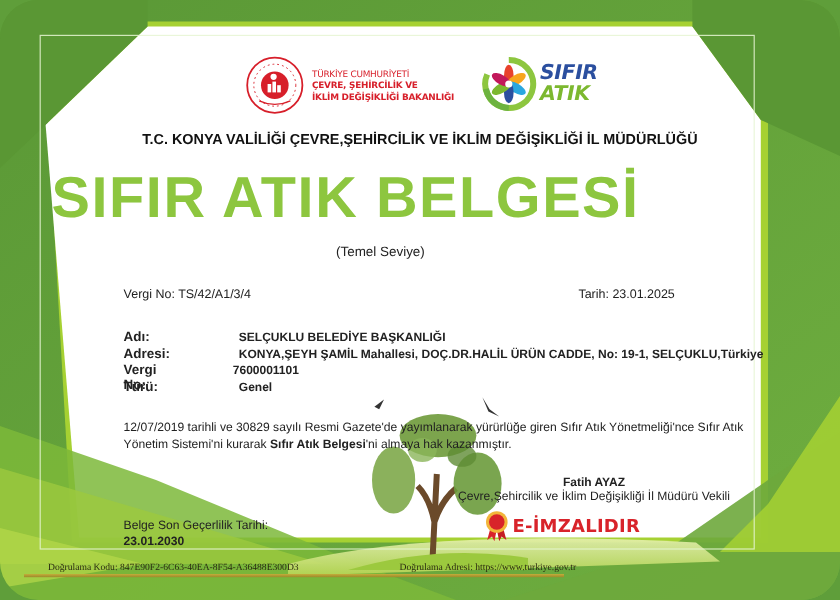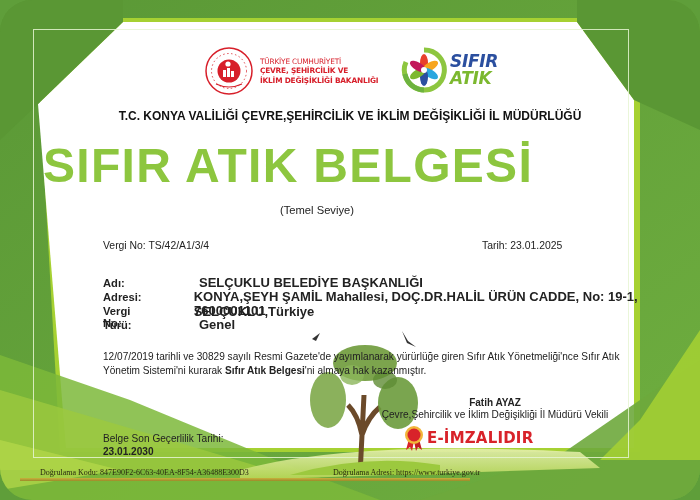--- a/index.html
+++ b/index.html
@@ -54,21 +54,21 @@
     }
     .row-doc {
       position: absolute; top: 240px; font-size: 10.4px; color: #222;
     }
     .doc-no { left: 103px; }
     .doc-date { left: 482px; }
     .info { position: absolute; left: 103px; top: 275px; }
     .info-row { display: flex; align-items: baseline; height: 14px; }
     .info-row .lbl { width: 49px; font-size: 11.2px; font-weight: bold; color: #222; }
     .info-row .lbl.vergi { width: 44px; }
-    .info-row .val { font-size: 13px; font-weight: bold; color: #222; padding-left: 47px; }
+    .info-row .val { font-size: 10px; font-weight: bold; color: #222; padding-left: 47px; }
     .statement {
       position: absolute; left: 103px; top: 350px; width: 520px; font-size: 10.1px; color: #222;
       line-height: 13.5px; z-index: 3;
     }
     .statement b { font-weight: bold; }
     .sign {
       position: absolute; left: 330px; width: 330px; top: 397px; text-align: center; font-size: 10.1px; color: #222; z-index: 3;
     }
     .sign .name { font-weight: bold; font-size: 10px; }
     .sign .title { margin-top: 1px; }

